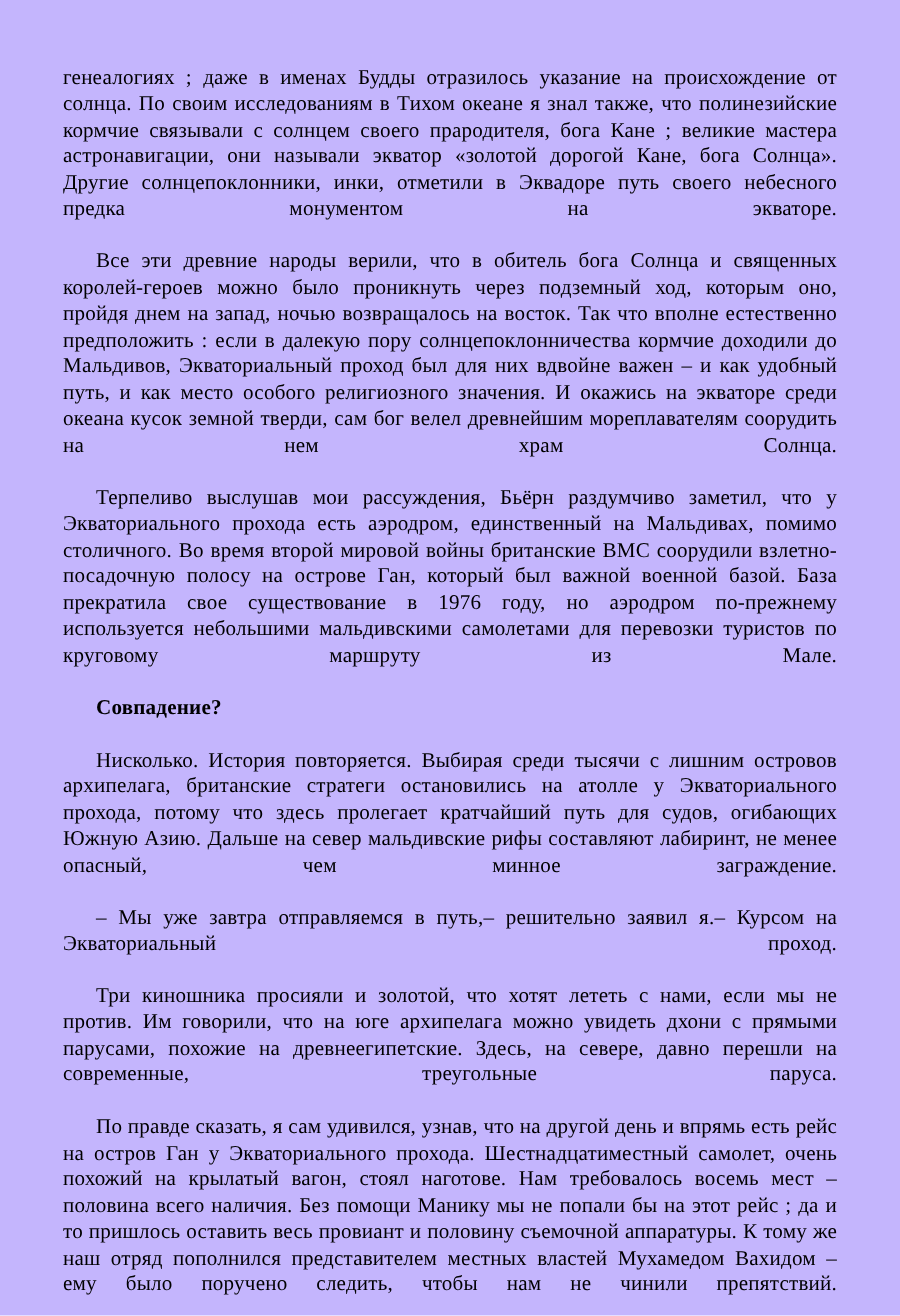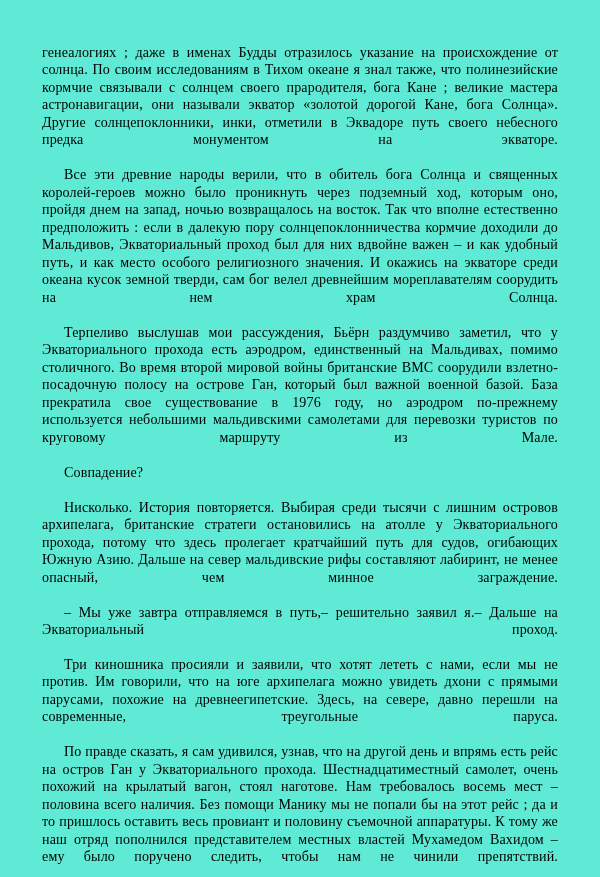--- a/index.html
+++ b/index.html
@@ -46,46 +46,47 @@
   }
 
   
   p.para.continued {
     text-indent: 0;
   }
 
   
   p.para.short {
     text-align: left;
+    font-weight: bold;
   }
 
   
   p.para::after {
     content: "";
     display: inline-block;
     width: 100%;
   }
 </style>
 </head>
 <body style="background: rgb(255, 255, 255); color: rgb(0, 0, 0);">
 
-<div class="page" style="background: #5eead4;">
+<div class="page" style="background: #c4b5fd;">
   <div class="text-column">
 
     <p class="para continued">генеалогиях ; даже в именах Будды отразилось указание на происхождение от солнца. По своим исследованиям в Тихом океане я знал также, что полинезийские кормчие связывали с солнцем своего прародителя, бога Кане ; великие мастера астронавигации, они называли экватор «золотой дорогой Кане, бога Солнца». Другие солнцепоклонники, инки, отметили в Эквадоре путь своего небесного предка монументом на экваторе.</p>
 
     <p class="para">Все эти древние народы верили, что в обитель бога Солнца и священных королей-героев можно было проникнуть через подземный ход, которым оно, пройдя днем на запад, ночью возвращалось на восток. Так что вполне естественно предположить : если в далекую пору солнцепоклонничества кормчие доходили до Мальдивов, Экваториальный проход был для них вдвойне важен – и как удобный путь, и как место особого религиозного значения. И окажись на экваторе среди океана кусок земной тверди, сам бог велел древнейшим мореплавателям соорудить на нем храм Солнца.</p>
 
     <p class="para">Терпеливо выслушав мои рассуждения, Бьёрн раздумчиво заметил, что у Экваториального прохода есть аэродром, единственный на Мальдивах, помимо столичного. Во время второй мировой войны британские ВМС соорудили взлетно-посадочную полосу на острове Ган, который был важной военной базой. База прекратила свое существование в 1976 году, но аэродром по-прежнему используется небольшими мальдивскими самолетами для перевозки туристов по круговому маршруту из Мале.</p>
 
     <p class="para short">Совпадение?</p>
 
     <p class="para">Нисколько. История повторяется. Выбирая среди тысячи с лишним островов архипелага, британские стратеги остановились на атолле у Экваториального прохода, потому что здесь пролегает кратчайший путь для судов, огибающих Южную Азию. Дальше на север мальдивские рифы составляют лабиринт, не менее опасный, чем минное заграждение.</p>
 
 
-    <p class="para">– Мы уже завтра отправляемся в путь,– решительно заявил я.– Дальше на Экваториальный проход.</p>
+    <p class="para">– Мы уже завтра отправляемся в путь,– решительно заявил я.– Курсом на Экваториальный проход.</p>
 
-    <p class="para">Три киношника просияли и заявили, что хотят лететь с нами, если мы не против. Им говорили, что на юге архипелага можно увидеть дхони с прямыми парусами, похожие на древнеегипетские. Здесь, на севере, давно перешли на современные, треугольные паруса.</p>
+    <p class="para">Три киношника просияли и золотой, что хотят лететь с нами, если мы не против. Им говорили, что на юге архипелага можно увидеть дхони с прямыми парусами, похожие на древнеегипетские. Здесь, на севере, давно перешли на современные, треугольные паруса.</p>
 
     <p class="para">По правде сказать, я сам удивился, узнав, что на другой день и впрямь есть рейс на остров Ган у Экваториального прохода. Шестнадцатиместный самолет, очень похожий на крылатый вагон, стоял наготове. Нам требовалось восемь мест – половина всего наличия. Без помощи Манику мы не попали бы на этот рейс ; да и то пришлось оставить весь провиант и половину съемочной аппаратуры. К тому же наш отряд пополнился представителем местных властей Мухамедом Вахидом – ему было поручено следить, чтобы нам не чинили препятствий.</p>
 
   </div>
 </div>
 
 </body></html>

